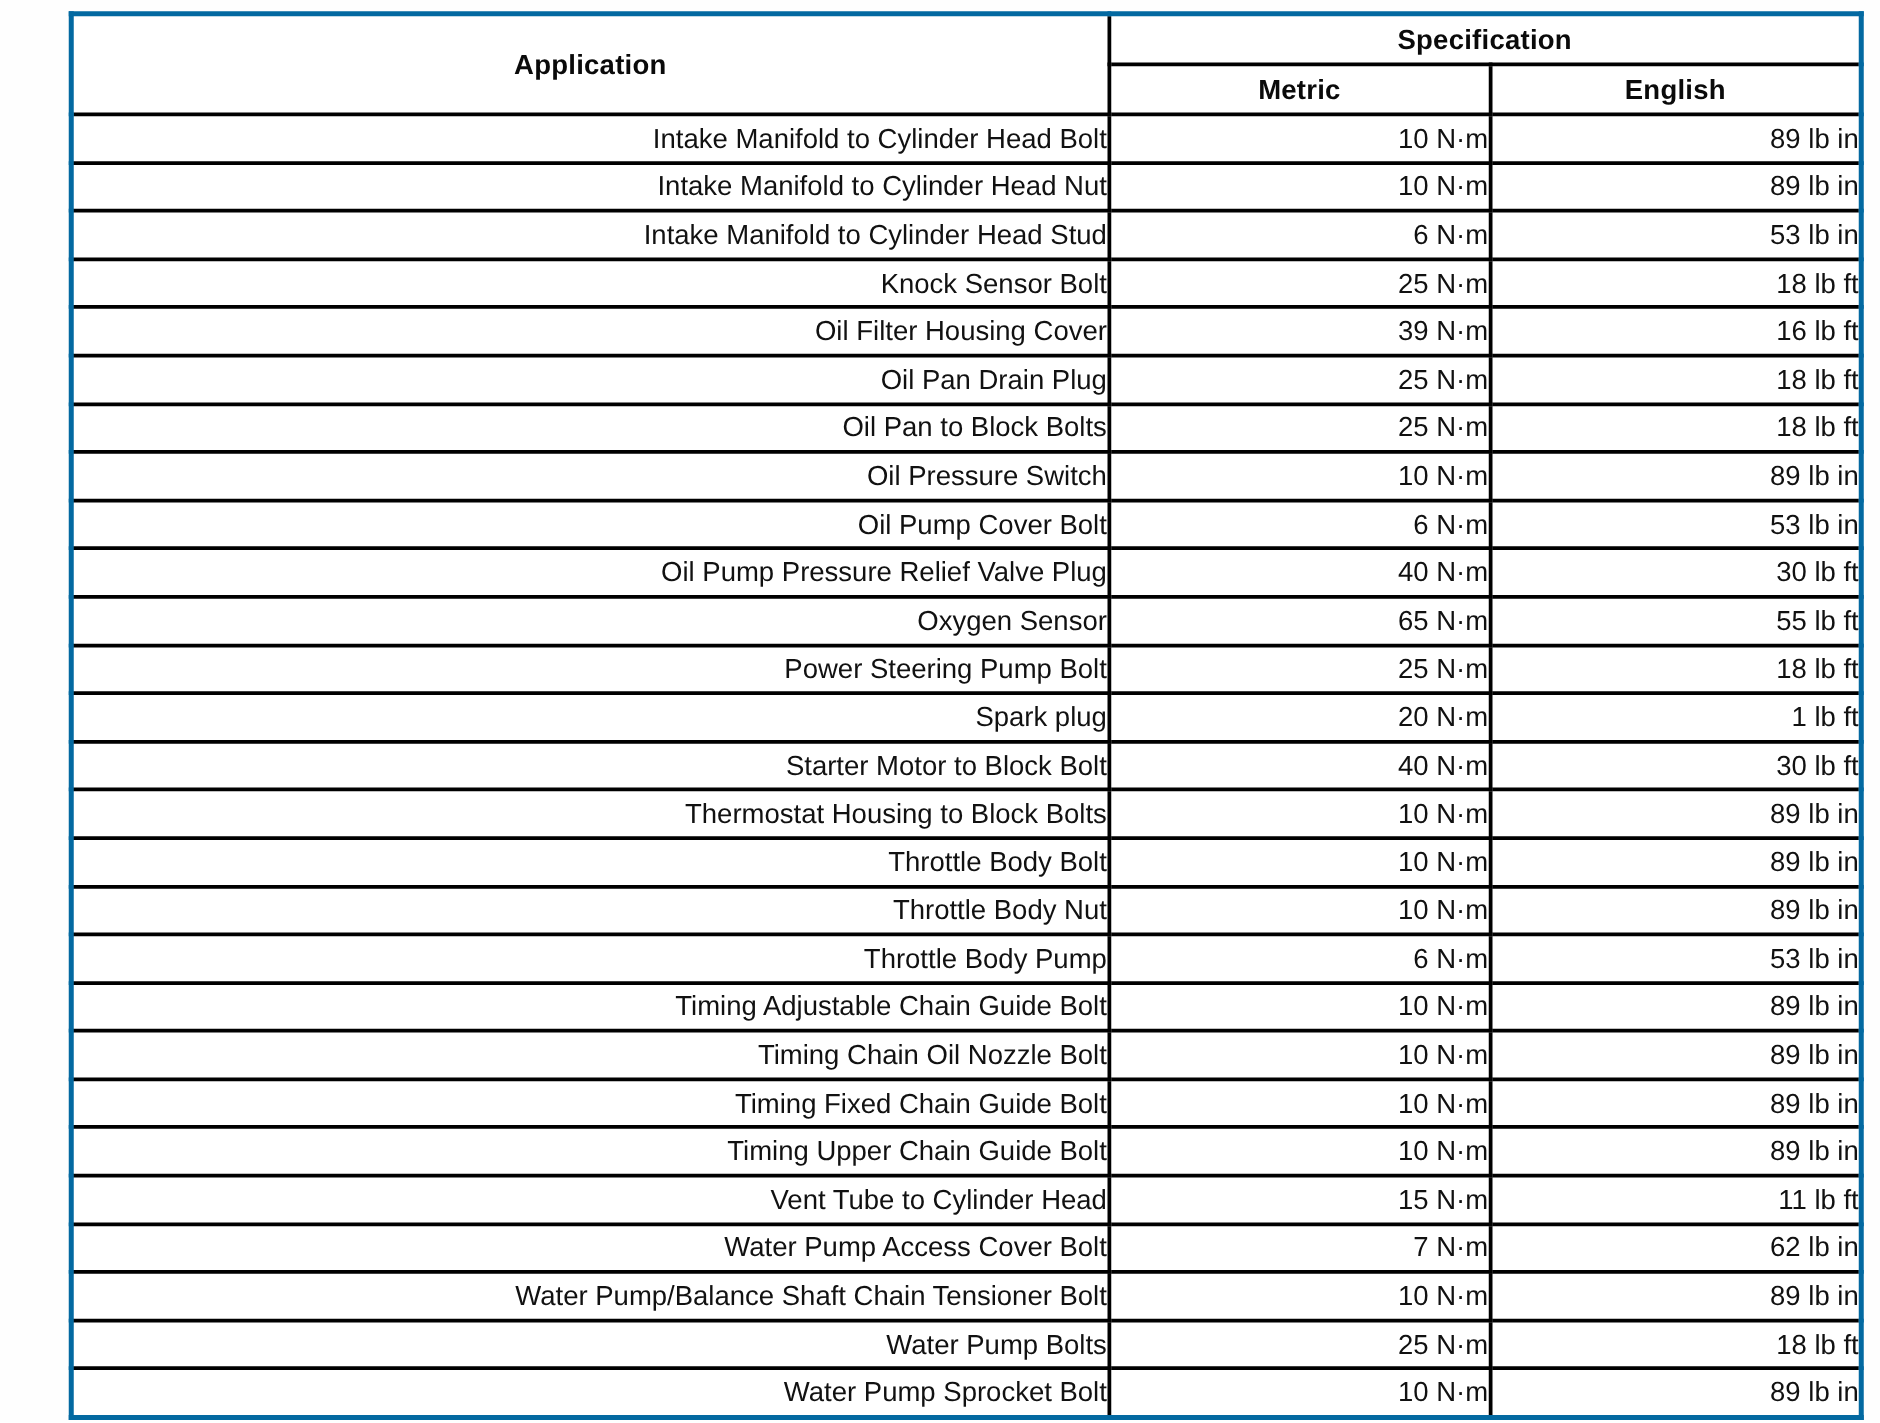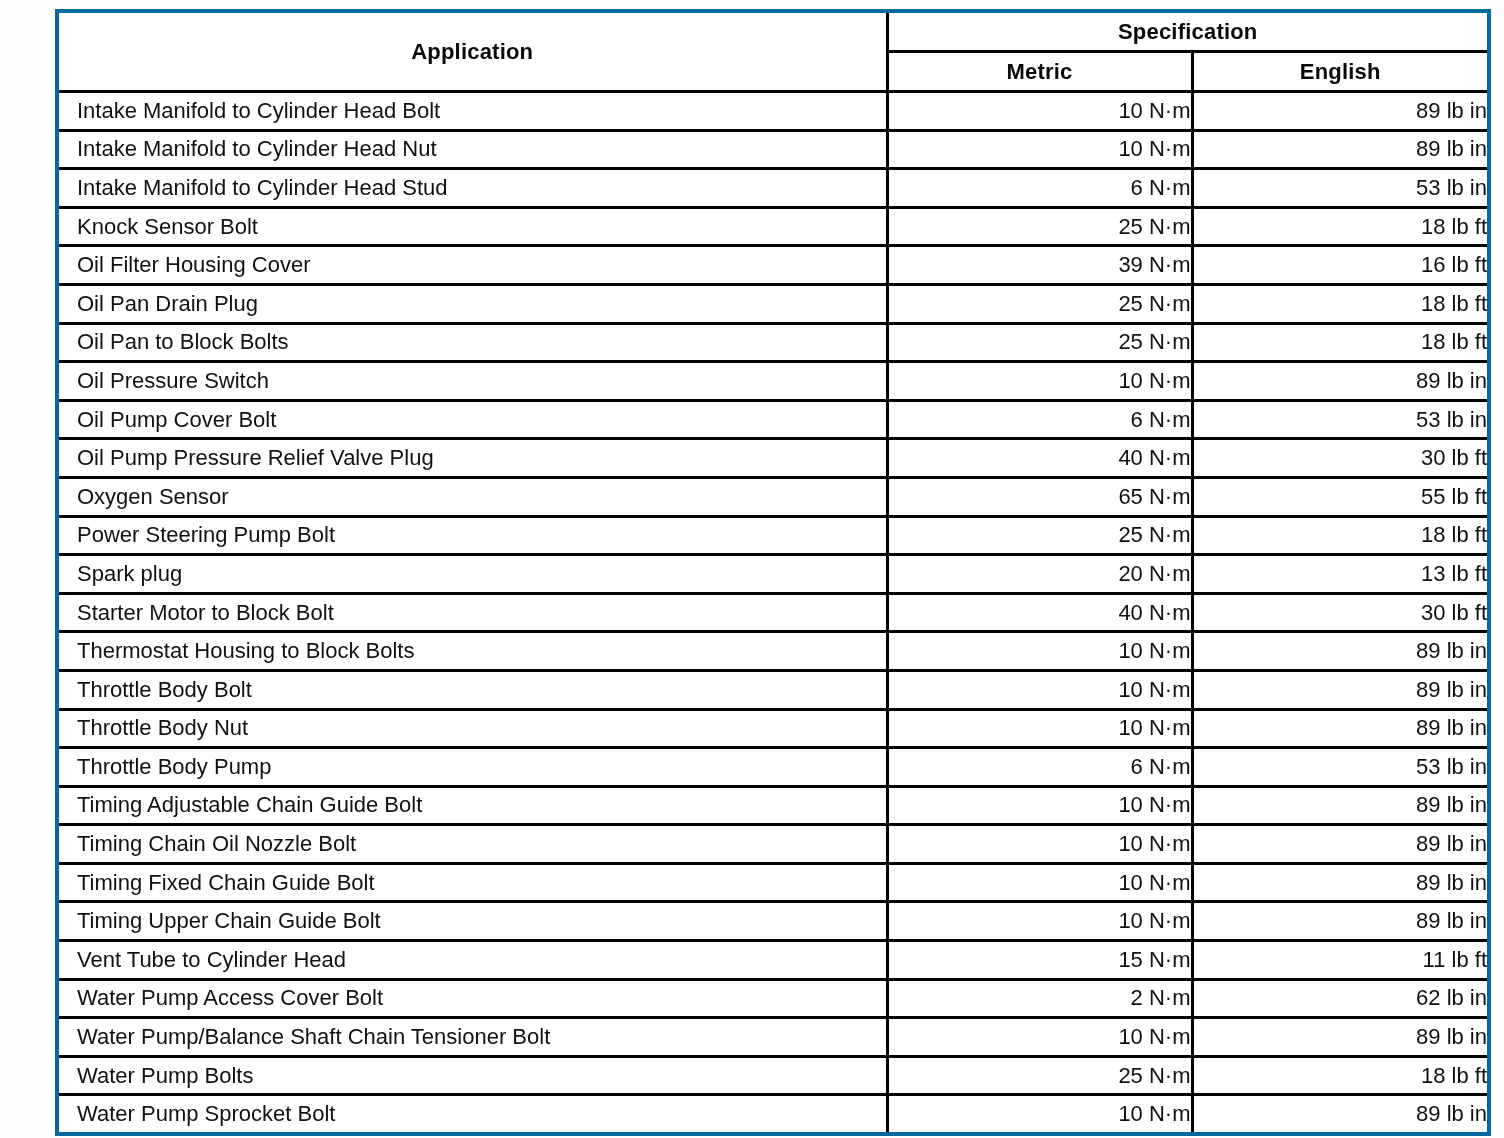--- a/index.html
+++ b/index.html
@@ -45,21 +45,21 @@
     text-align: center;
     height: 37px;
     letter-spacing: 0.2px;
   }
   .spec-table td {
     height: 35.6px;
     font-weight: normal;
     color: #111111;
   }
   td.app-cell {
-    text-align: left;
+    text-align: right;
     padding-left: 18px;
   }
   td.num-cell {
     text-align: right;
   }
   
   .page { -webkit-font-smoothing: none; }
 </style>
 </head>
 <body>
@@ -150,21 +150,21 @@
 
     <tr class="data-row">
       <td class="app-cell">Power Steering Pump Bolt</td>
       <td class="num-cell">25 N·m</td>
       <td class="num-cell">18 lb ft</td>
     </tr>
 
     <tr class="data-row">
       <td class="app-cell">Spark plug</td>
       <td class="num-cell">20 N·m</td>
-      <td class="num-cell">13 lb ft</td>
+      <td class="num-cell">1 lb ft</td>
     </tr>
 
     <tr class="data-row">
       <td class="app-cell">Starter Motor to Block Bolt</td>
       <td class="num-cell">40 N·m</td>
       <td class="num-cell">30 lb ft</td>
     </tr>
 
     <tr class="data-row">
       <td class="app-cell">Thermostat Housing to Block Bolts</td>
@@ -215,21 +215,21 @@
     </tr>
 
     <tr class="data-row">
       <td class="app-cell">Vent Tube to Cylinder Head</td>
       <td class="num-cell">15 N·m</td>
       <td class="num-cell">11 lb ft</td>
     </tr>
 
     <tr class="data-row">
       <td class="app-cell">Water Pump Access Cover Bolt</td>
-      <td class="num-cell">2 N·m</td>
+      <td class="num-cell">7 N·m</td>
       <td class="num-cell">62 lb in</td>
     </tr>
 
     <tr class="data-row">
       <td class="app-cell">Water Pump/Balance Shaft Chain Tensioner Bolt</td>
       <td class="num-cell">10 N·m</td>
       <td class="num-cell">89 lb in</td>
     </tr>
 
     <tr class="data-row">

